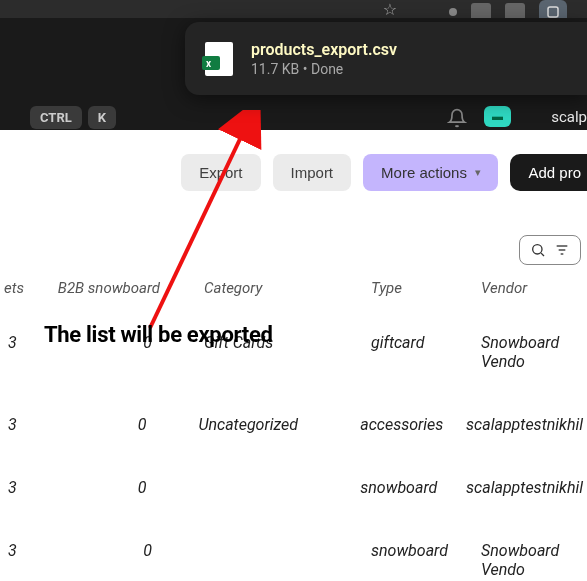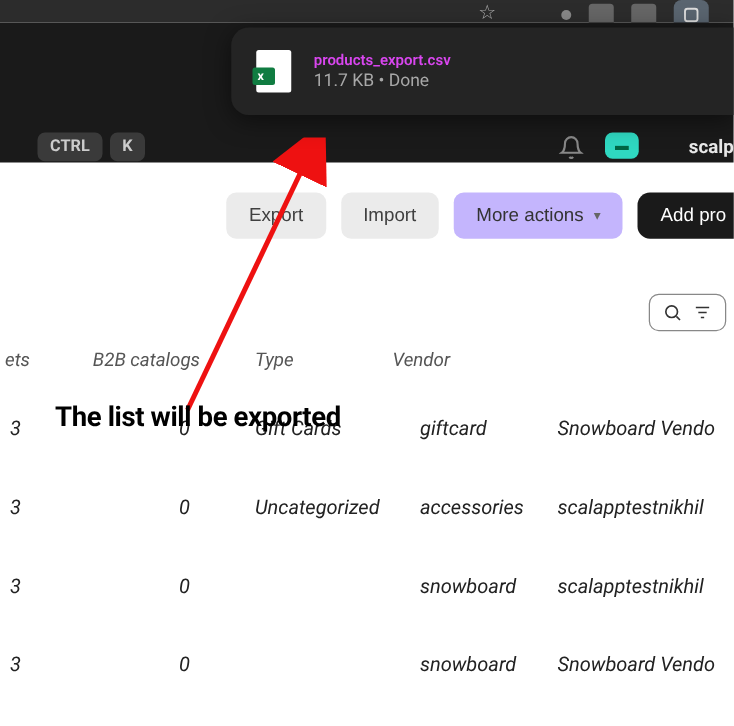--- a/index.html
+++ b/index.html
@@ -28,40 +28,40 @@
   }
   .file-icon {
     width: 28px; height: 34px; background: #fff; border-radius: 2px; position: relative;
     display:flex; align-items:center; justify-content:flex-start;
   }
   .file-icon::after {
     content:""; position:absolute; bottom:6px; left:-3px; width:18px; height:14px; background:#107c41; border-radius:2px;
   }
   .file-icon .x { position:absolute; bottom:7px; left:1px; color:#fff; font-size:10px; font-weight:bold; z-index:2;}
   .download-text { display:flex; flex-direction:column; }
-  .download-filename { color:#d946ef; font-weight:600; font-size:12px; }
+  .download-filename { color:#fef9c3; font-weight:600; font-size:16px; }
   .download-meta { color:#a8a8a8; font-size:14px; margin-top:2px;}
 
   .app-topbar {
     background: #1a1a1a;
     height: 112px;
     position: relative;
     padding: 0 20px;
   }
   .ctrl-k {
     position: absolute;
     top: 88px; left: 30px;
     display:flex; gap:6px;
   }
   .key {
     background: #3a3a3a; color:#ccc; border-radius:6px; padding: 4px 10px; font-size:13px; font-weight:700;
   }
   .bell-icon { position:absolute; top:90px; right:120px; color:#777; }
   .badge-pill { position:absolute; top:88px; right:76px; background:#2fd8c1; color:#064; font-size:11px; font-weight:700; padding:4px 8px; border-radius:6px; }
-  .scalp-text { position:absolute; top:90px; right:0; color:#e8e8e8; font-size:15px; font-weight:700; }
+  .scalp-text { position:absolute; top:90px; right:0; color:#e8e8e8; font-size:15px; font-weight:400; }
 
   .content-area { background:#fff; }
   .action-bar {
     display:flex; justify-content:flex-end; gap:12px; padding: 24px 0 24px 0; margin-right:-2px;
   }
   .btn {
     border:none; border-radius:8px; padding: 10px 18px; font-size:15px; font-weight:500; cursor:pointer;
   }
   .btn-light { background:#ebebeb; color:#404040; }
   .btn-more { background:#c4b5fd; color:#333; display:flex; align-items:center; gap:8px; }
@@ -75,21 +75,21 @@
     border:1px solid #888; border-radius:8px; padding:6px 10px; display:flex; gap:8px; align-items:center;
   }
   .sf-box svg { width:16px; height:16px; }
 
   .table { width:100%;font-style:italic; }
   .thead { display:flex; padding: 0 0 14px 0; border-bottom: none; color:#555; font-size:15px;}
   .thead .col, .trow .col { padding: 0 4px; }
   .col-ets { width: 40px; text-align:left; }
   .col-b2b { width: 160px; text-align:right; padding-right:40px !important;}
   .col-cat { width: 132px; text-align:left; }
-  .col-type { width: 110px; text-align:left; }
+  .col-type { width: 110px; text-align:left;margin-left:35px; }
   .col-vendor { flex:1; text-align:left; }
 
   .trow { display:flex; padding: 22px 0; font-size:16px; color:#222; }
   .trow .col-ets { width:40px; text-align:left; padding-left:8px;}
   .trow .col-b2b { width:160px; text-align:right; padding-right:48px !important;}
 
   .annotation {
     position:absolute;
     top: 322px;
     left: 44px;
@@ -174,21 +174,22 @@
           <line x1="4" y1="6" x2="20" y2="6"></line>
           <line x1="7" y1="12" x2="17" y2="12"></line>
           <line x1="10" y1="18" x2="14" y2="18"></line>
         </svg>
     </div>
   </div>
 
   <div class="table">
     <div class="thead">
       <div class="col col-ets">ets</div>
-      <div class="col col-b2b">B2B catalogs</div>
+      <div class="col col-b2b">B2B snowboard</div>
+      <div class="col col-cat">Category</div>
       <div class="col col-type">Type</div>
       <div class="col col-vendor">Vendor</div>
     </div>
 
     <div class="trow">
       <div class="col col-ets">3</div>
       <div class="col col-b2b">0</div>
       <div class="col col-cat">Gift Cards</div>
       <div class="col col-type">giftcard</div>
       <div class="col col-vendor">Snowboard Vendo</div>

